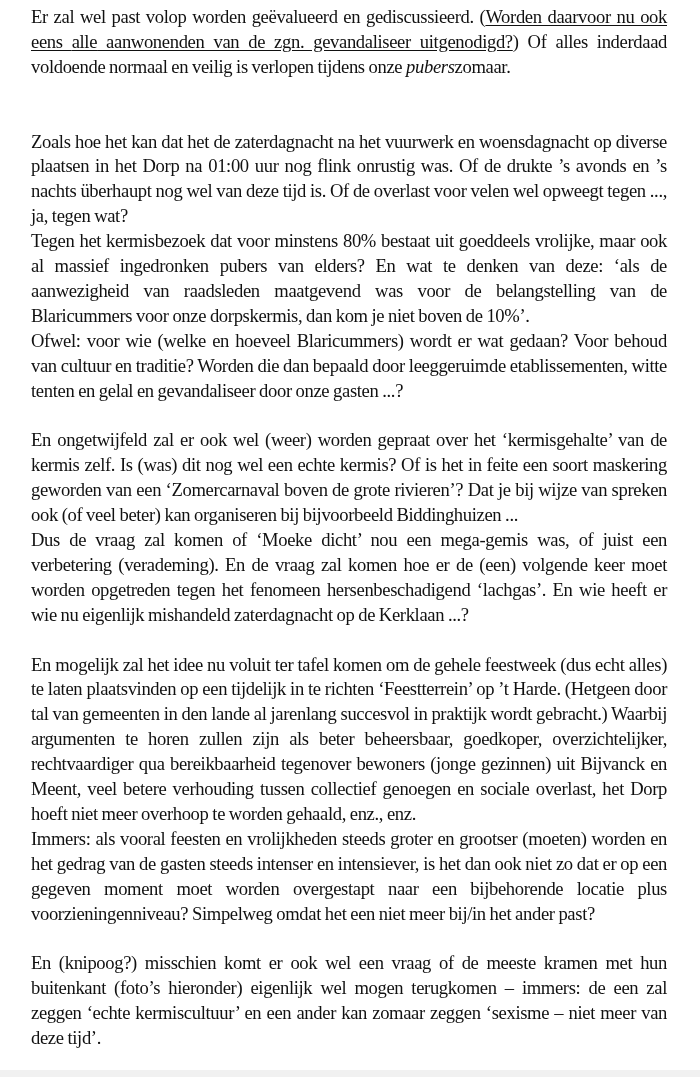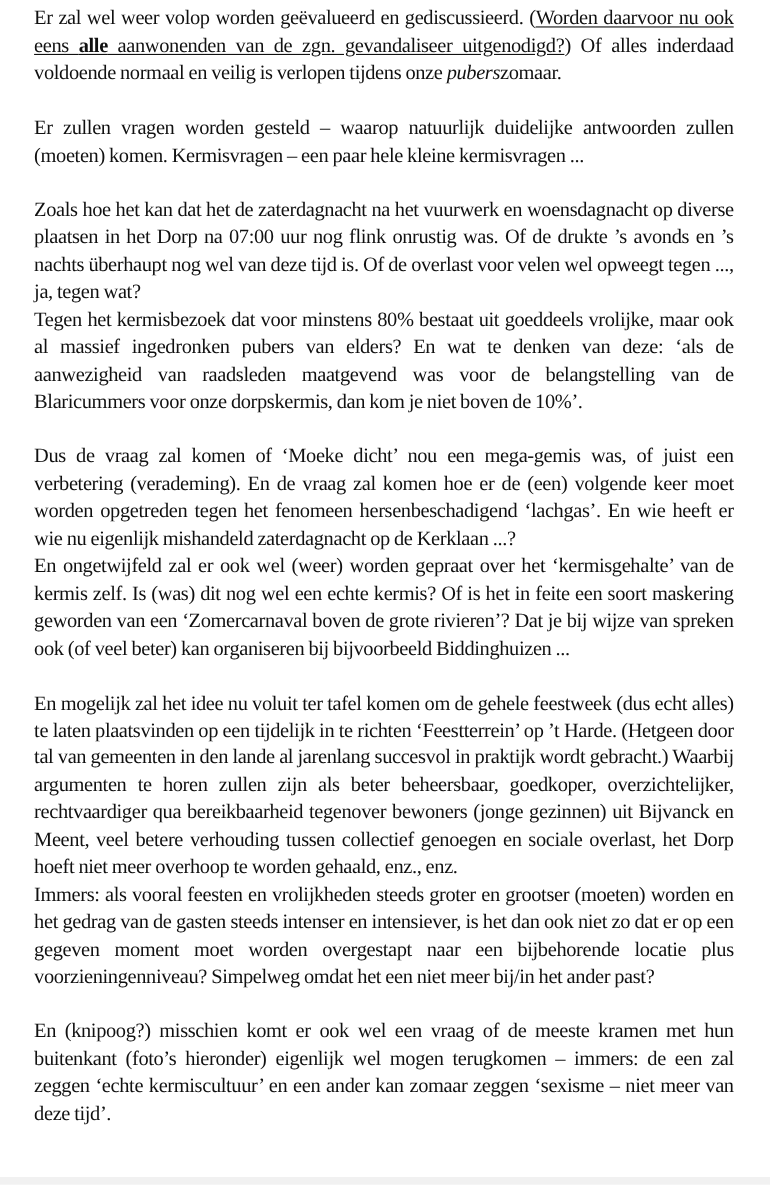--- a/index.html
+++ b/index.html
@@ -6,37 +6,37 @@
   body { width: 700px; height: 1077px; overflow: hidden; position: relative; }
   .page {
     position: absolute; left: 31px; top: 5px; width: 636px;
     font-family: "Liberation Serif", "DejaVu Serif", serif;
     font-size: 18.6px; line-height: 24.9px; color: #111;
     text-align: justify; letter-spacing: -0.35px; word-spacing: -0.5px;
   }
   .p { margin: 0; }
   .gap { height: 24.9px; }
   .u { text-decoration: underline; text-underline-offset: 2px; }
-  .b { font-weight: bold; }
+  .b { font-weight: normal; }
   .i { font-style: italic; }
   .bottom-strip { position: absolute; left: 0; right: 0; bottom: 0; height: 7px; background: #f1f1f1; }
 </style>
 </head>
 <body>
 
 <div class="page">
-  <p class="p"><span>Er zal wel weer volop worden geëvalueerd en gediscussieerd. (</span><span class="u"><span>Worden daarvoor nu ook eens </span><span class="b">alle</span><span> aanwonenden van de zgn. gevandaliseer uitgenodigd?</span></span><span>) Of alles inderdaad voldoende normaal en veilig is verlopen tijdens onze </span><span class="i">pubers</span><span>zomaar.</span></p>
+  <p class="p"><span>Er zal wel past volop worden geëvalueerd en gediscussieerd. (</span><span class="u"><span>Worden daarvoor nu ook eens </span><span class="b">alle</span><span> aanwonenden van de zgn. gevandaliseer uitgenodigd?</span></span><span>) Of alles inderdaad voldoende normaal en veilig is verlopen tijdens onze </span><span class="i">pubers</span><span>zomaar.</span></p>
   <div class="gap"></div>
-  <p class="p">Er zullen vragen worden gesteld – waarop natuurlijk duidelijke antwoorden zullen (moeten) komen. Kermisvragen – een paar hele kleine kermisvragen ...</p>
   <div class="gap"></div>
-  <p class="p">Zoals hoe het kan dat het de zaterdagnacht na het vuurwerk en woensdagnacht op diverse plaatsen in het Dorp na 07:00 uur nog flink onrustig was. Of de drukte ’s avonds en ’s nachts überhaupt nog wel van deze tijd is. Of de overlast voor velen wel opweegt tegen ..., ja, tegen wat?</p>
+  <p class="p">Zoals hoe het kan dat het de zaterdagnacht na het vuurwerk en woensdagnacht op diverse plaatsen in het Dorp na 01:00 uur nog flink onrustig was. Of de drukte ’s avonds en ’s nachts überhaupt nog wel van deze tijd is. Of de overlast voor velen wel opweegt tegen ..., ja, tegen wat?</p>
   <p class="p">Tegen het kermisbezoek dat voor minstens 80% bestaat uit goeddeels vrolijke, maar ook al massief ingedronken pubers van elders? En wat te denken van deze: ‘als de aanwezigheid van raadsleden maatgevend was voor de belangstelling van de Blaricummers voor onze dorpskermis, dan kom je niet boven de 10%’.</p>
+  <p class="p">Ofwel: voor wie (welke en hoeveel Blaricummers) wordt er wat gedaan? Voor behoud van cultuur en traditie? Worden die dan bepaald door leeggeruimde etablissementen, witte tenten en gelal en gevandaliseer door onze gasten ...?</p>
   <div class="gap"></div>
+  <p class="p">En ongetwijfeld zal er ook wel (weer) worden gepraat over het ‘kermisgehalte’ van de kermis zelf. Is (was) dit nog wel een echte kermis? Of is het in feite een soort maskering geworden van een ‘Zomercarnaval boven de grote rivieren’? Dat je bij wijze van spreken ook (of veel beter) kan organiseren bij bijvoorbeeld Biddinghuizen ...</p>
   <p class="p">Dus de vraag zal komen of ‘Moeke dicht’ nou een mega-gemis was, of juist een verbetering (verademing). En de vraag zal komen hoe er de (een) volgende keer moet worden opgetreden tegen het fenomeen hersenbeschadigend ‘lachgas’. En wie heeft er wie nu eigenlijk mishandeld zaterdagnacht op de Kerklaan ...?</p>
-  <p class="p">En ongetwijfeld zal er ook wel (weer) worden gepraat over het ‘kermisgehalte’ van de kermis zelf. Is (was) dit nog wel een echte kermis? Of is het in feite een soort maskering geworden van een ‘Zomercarnaval boven de grote rivieren’? Dat je bij wijze van spreken ook (of veel beter) kan organiseren bij bijvoorbeeld Biddinghuizen ...</p>
   <div class="gap"></div>
   <p class="p">En mogelijk zal het idee nu voluit ter tafel komen om de gehele feestweek (dus echt alles) te laten plaatsvinden op een tijdelijk in te richten ‘Feestterrein’ op ’t Harde. (Hetgeen door tal van gemeenten in den lande al jarenlang succesvol in praktijk wordt gebracht.) Waarbij argumenten te horen zullen zijn als beter beheersbaar, goedkoper, overzichtelijker, rechtvaardiger qua bereikbaarheid tegenover bewoners (jonge gezinnen) uit Bijvanck en Meent, veel betere verhouding tussen collectief genoegen en sociale overlast, het Dorp hoeft niet meer overhoop te worden gehaald, enz., enz.</p>
   <p class="p">Immers: als vooral feesten en vrolijkheden steeds groter en grootser (moeten) worden en het gedrag van de gasten steeds intenser en intensiever, is het dan ook niet zo dat er op een gegeven moment moet worden overgestapt  naar een bijbehorende locatie plus voorzieningenniveau? Simpelweg omdat het een niet meer bij/in het ander past?</p>
   <div class="gap"></div>
   <p class="p">En (knipoog?) misschien komt er ook wel een vraag of de meeste kramen met hun buitenkant (foto’s hieronder) eigenlijk wel mogen terugkomen – immers: de een zal zeggen ‘echte kermiscultuur’ en een ander kan zomaar zeggen ‘sexisme – niet meer van deze tijd’.</p>
 
 </div>
 <div class="bottom-strip"></div>
 
 </body></html>

